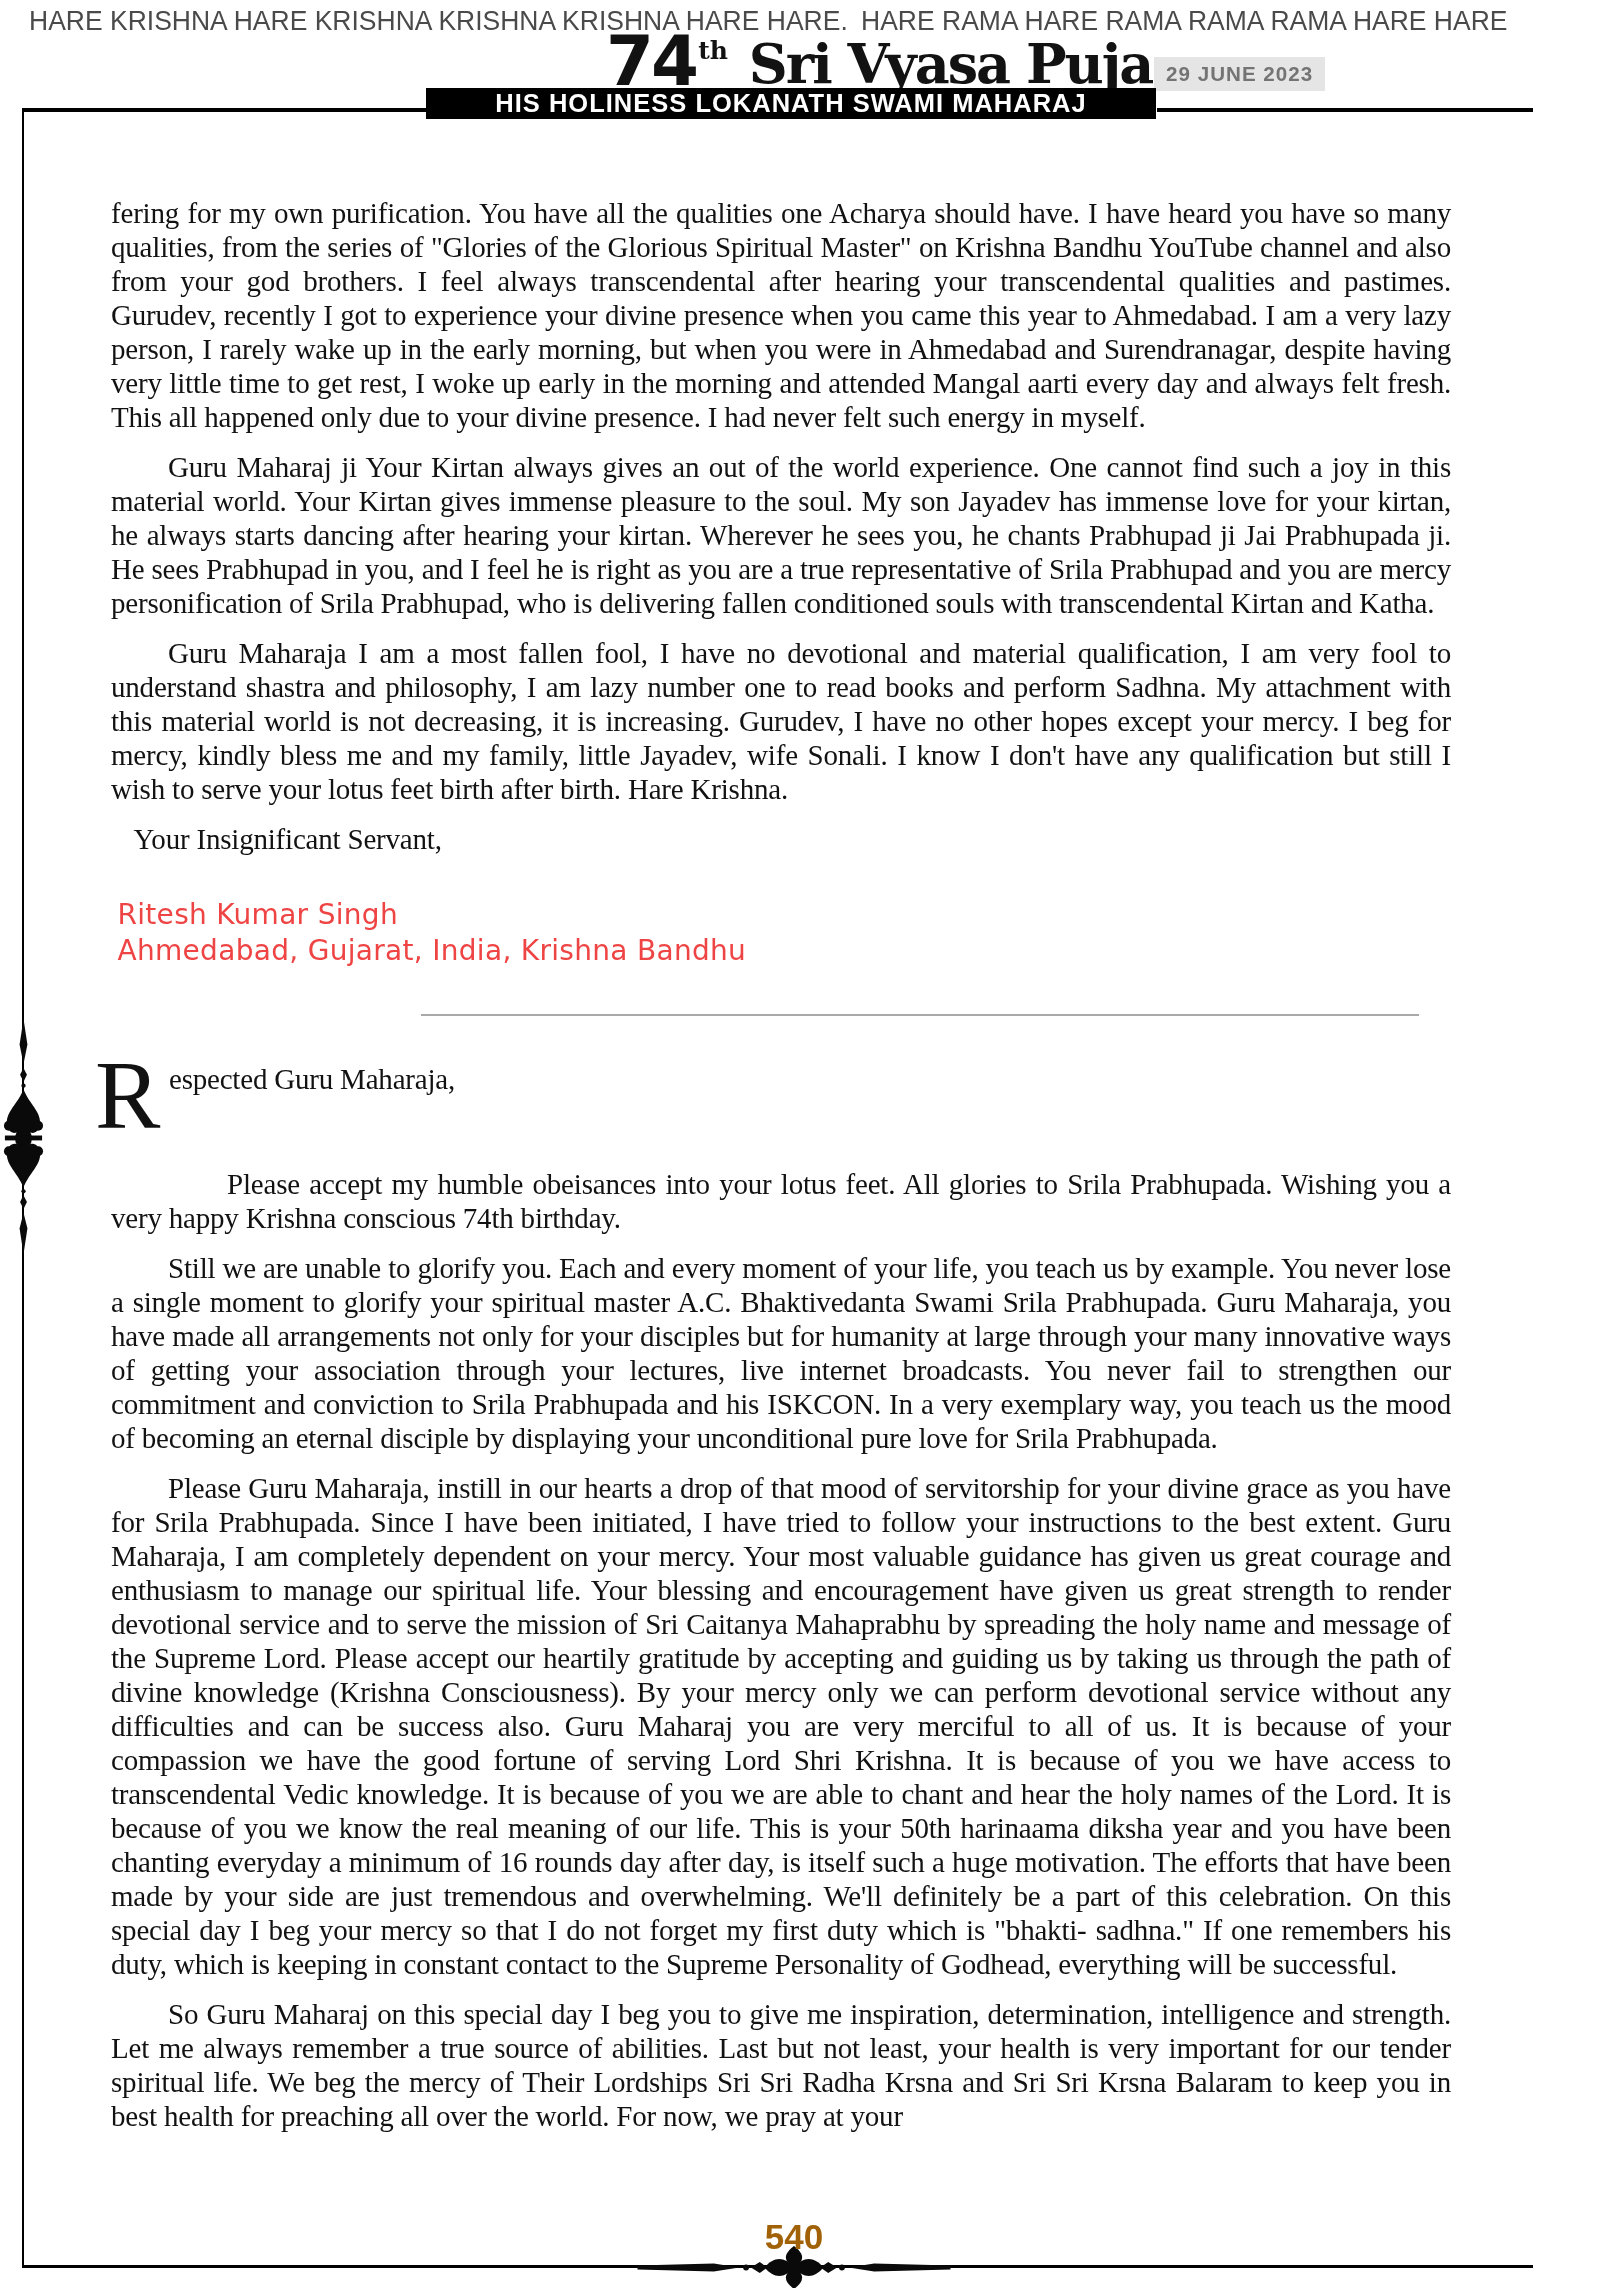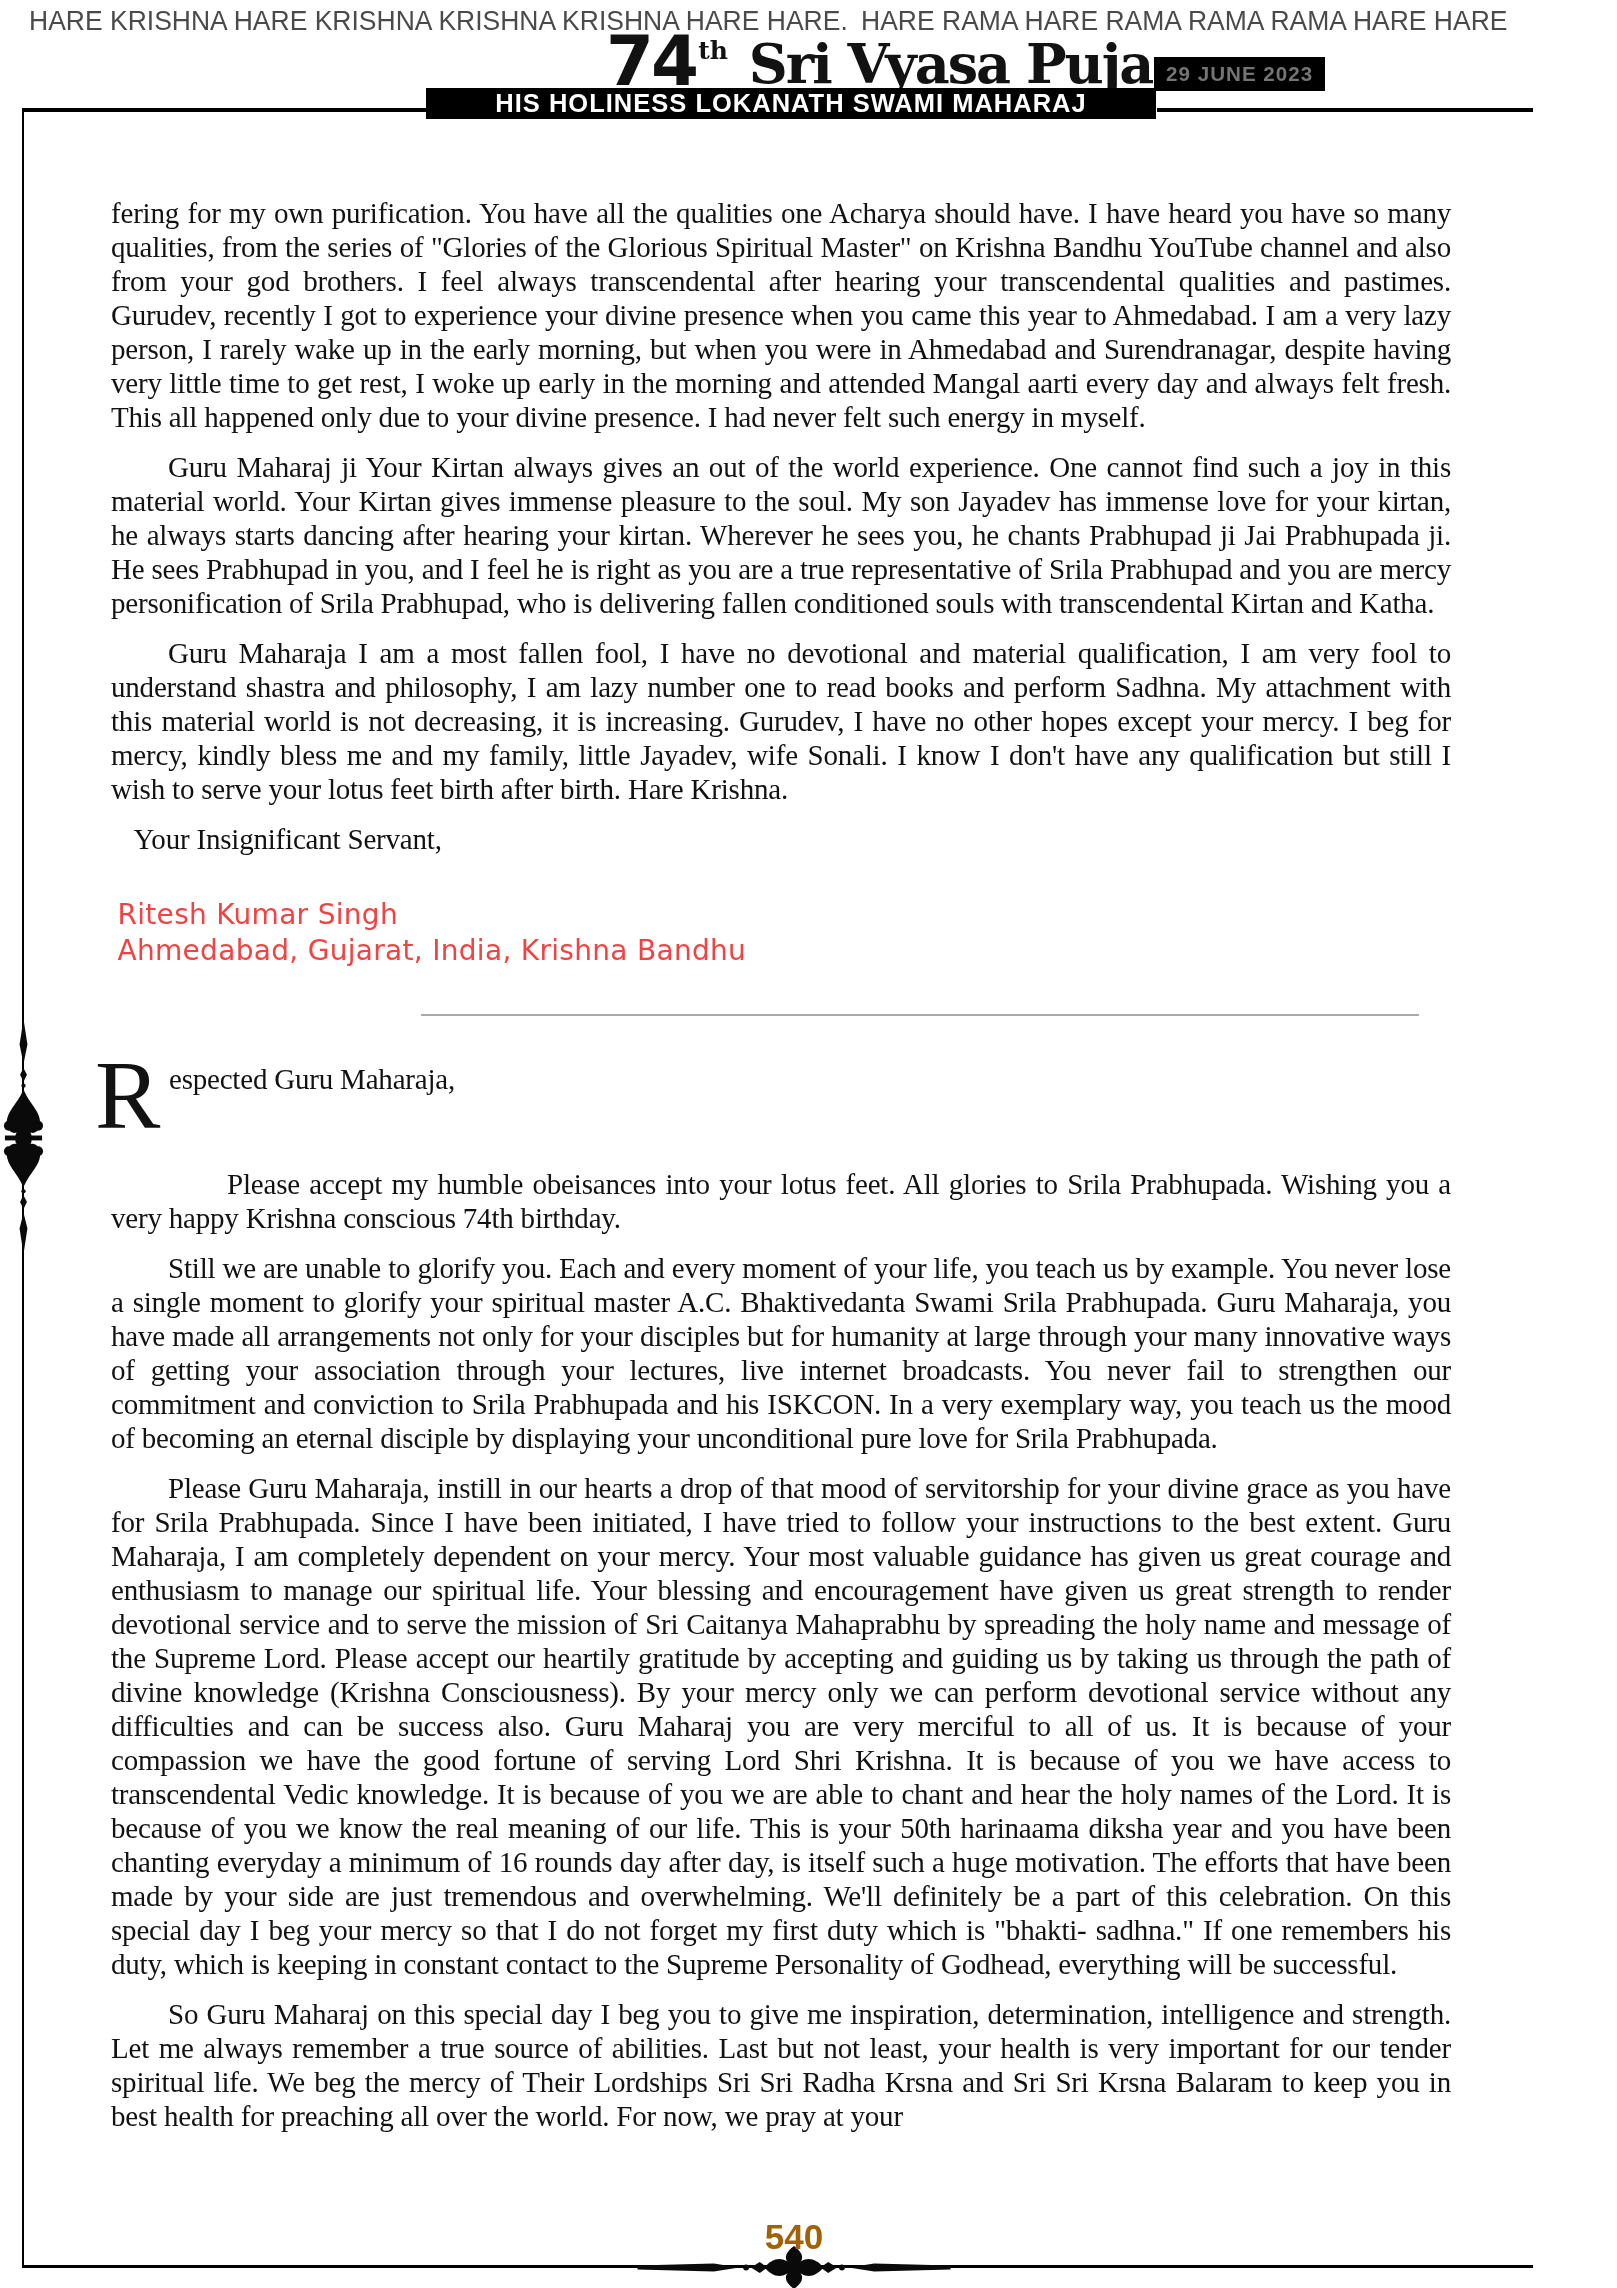--- a/index.html
+++ b/index.html
@@ -9,21 +9,21 @@
   
   .mantra{position:absolute;top:4.9px;left:29px;right:25.5px;display:flex;justify-content:space-between;
           font-family:"Liberation Sans", sans-serif;font-size:26.5px;color:#4a4a4a;
           white-space:nowrap;transform:scaleY(1.04);transform-origin:top left;}
 
   
   .title-row{position:absolute;top:29px;left:606px;display:flex;align-items:flex-end;}
   .title-num{font-family:"DejaVu Sans", sans-serif;font-weight:bold;font-size:69px;line-height:65px;letter-spacing:-2.9px;}
   .title-ord{font-family:"DejaVu Serif", serif;font-weight:bold;font-size:25px;line-height:29px;margin:0 5.9px 29px 2px;}
   .title-script{font-family:"DejaVu Serif", serif;font-weight:bold;font-size:54px;line-height:59px;letter-spacing:-2px;margin-left:15px;}
-  .date-badge{background:#000000;color:#747474;font-family:"Liberation Sans", sans-serif;font-weight:bold;
+  .date-badge{background:#e5e5e5;color:#747474;font-family:"Liberation Sans", sans-serif;font-weight:bold;
               font-size:20.6px;letter-spacing:1px;padding:4.9px 11.8px;margin:0 0 2.9px 2px;white-space:nowrap;}
 
   
   .title-bar{position:absolute;top:88px;left:426px;width:730px;height:31px;background:#000;
              display:flex;align-items:center;justify-content:center;color:#fff;
              font-family:"Liberation Sans", sans-serif;font-weight:bold;font-size:25.5px;letter-spacing:1px;white-space:nowrap;}
   .rule-top-left{position:absolute;top:108px;left:21.6px;width:405px;height:3.9px;background:#000;}
   .rule-top-right{position:absolute;top:108px;left:1157px;width:421px;height:3.9px;background:#000;}
   .border-left{position:absolute;top:108px;left:21.6px;width:2.9px;height:2159px;background:#000;}
   .border-right{position:absolute;top:111px;left:1575px;width:2.9px;height:2156px;background:#000;}

